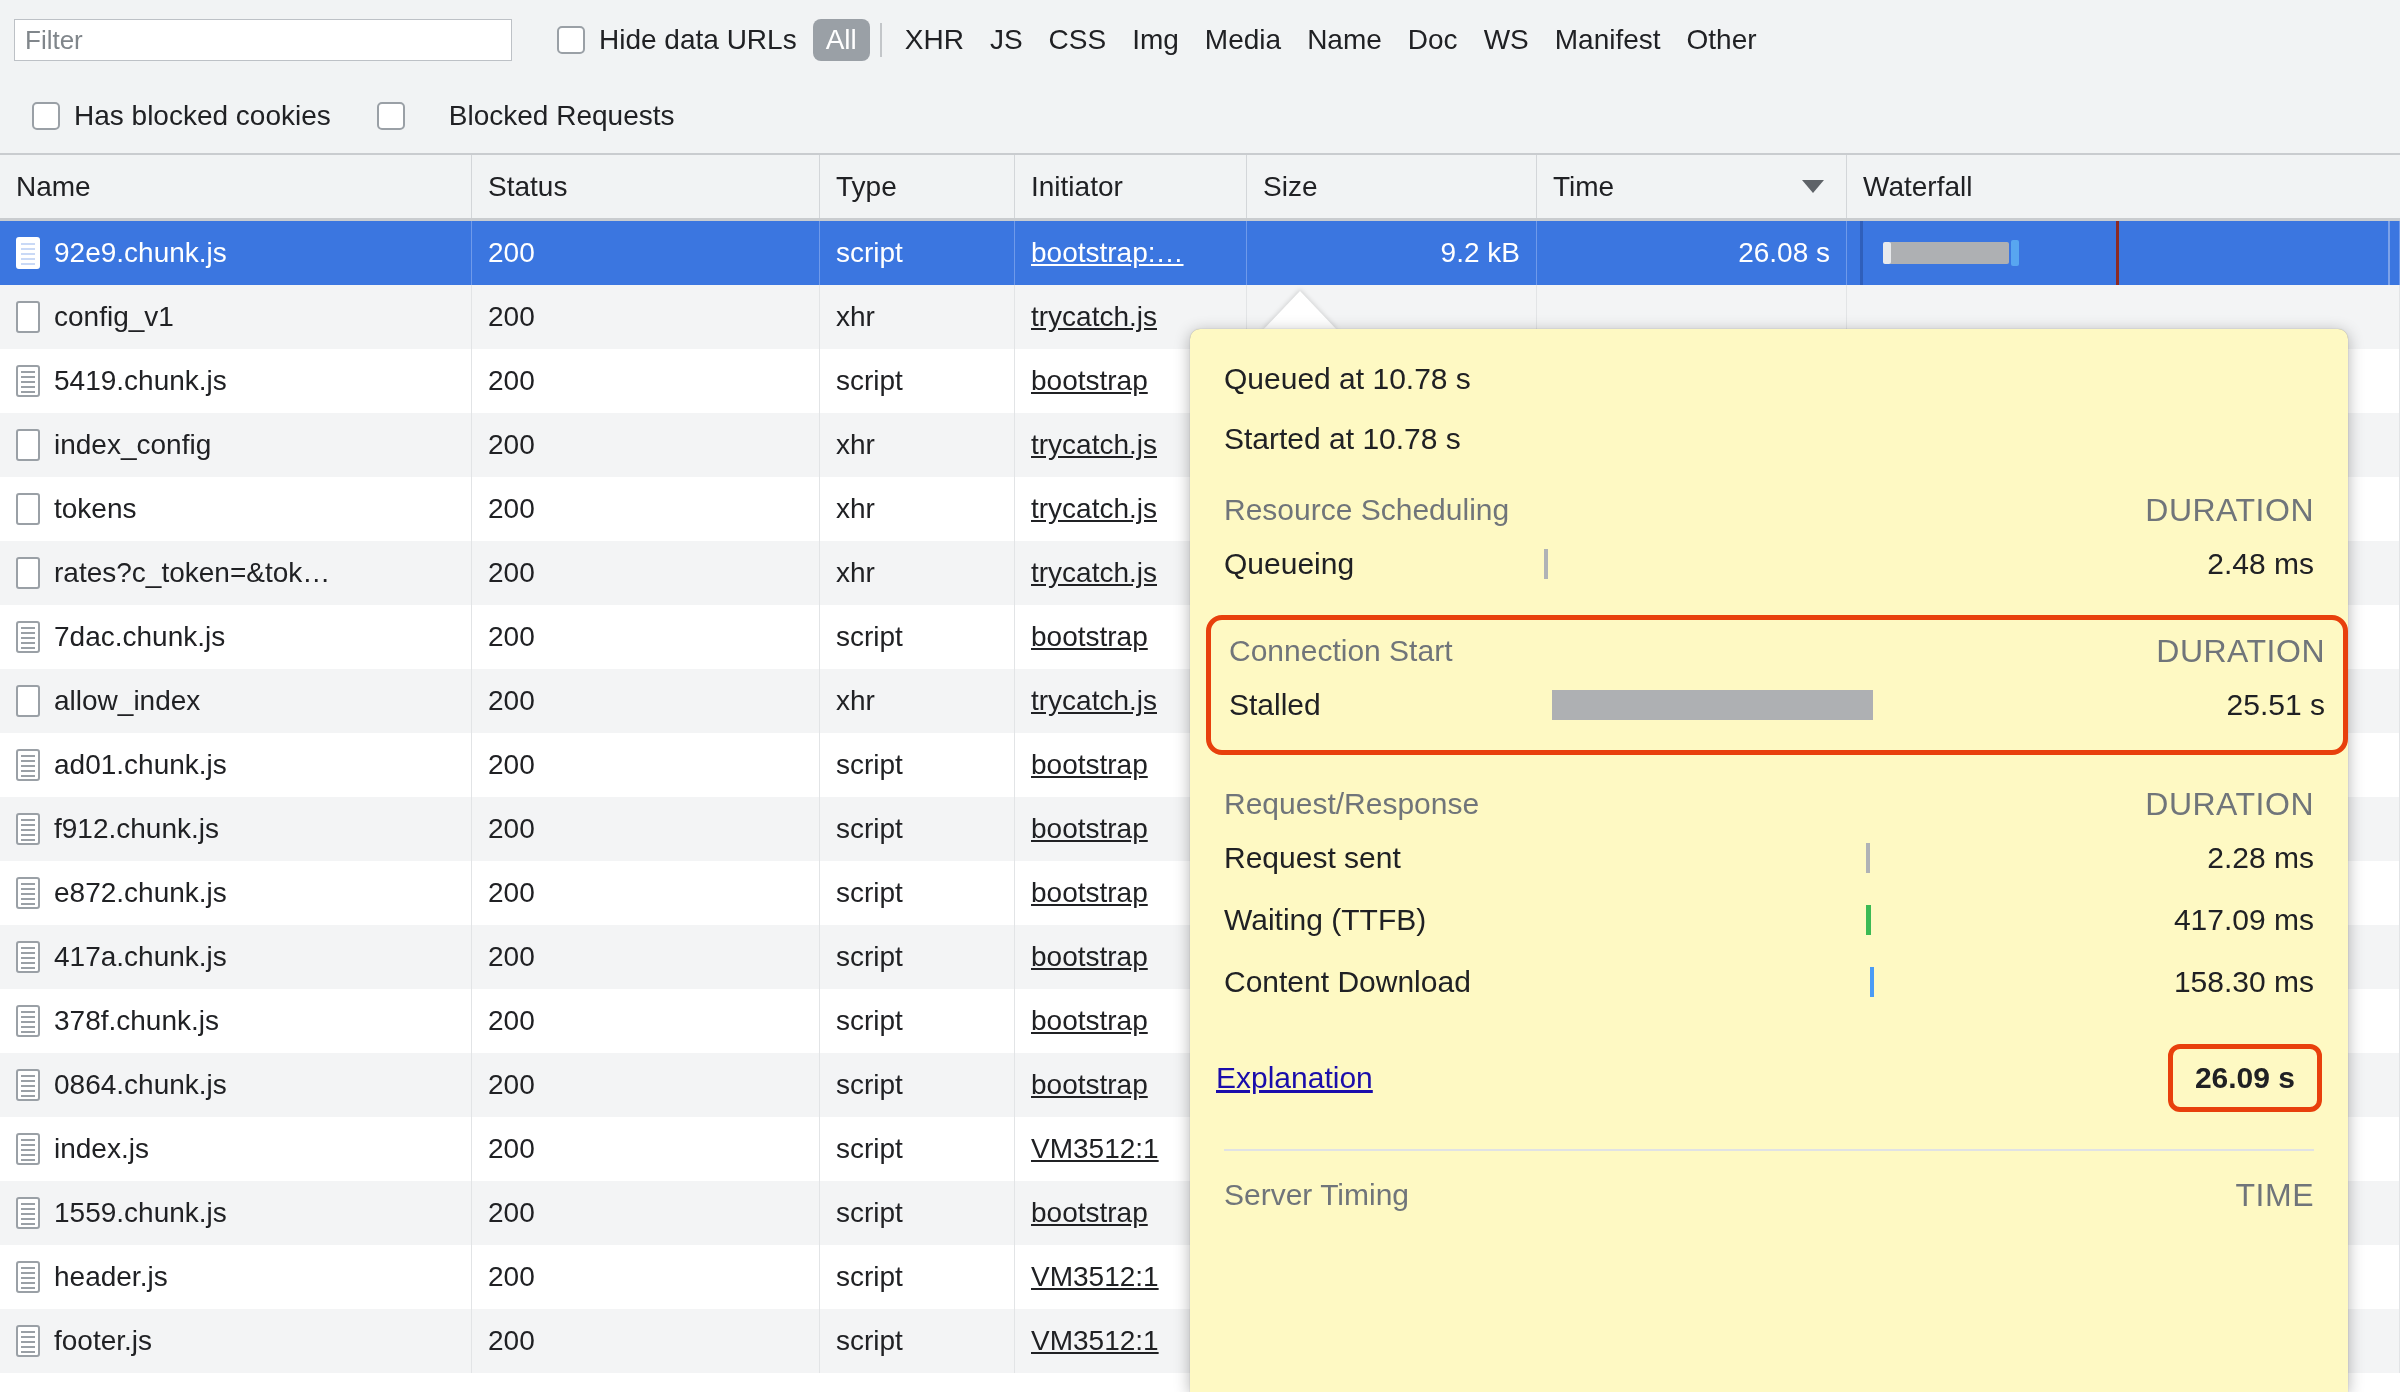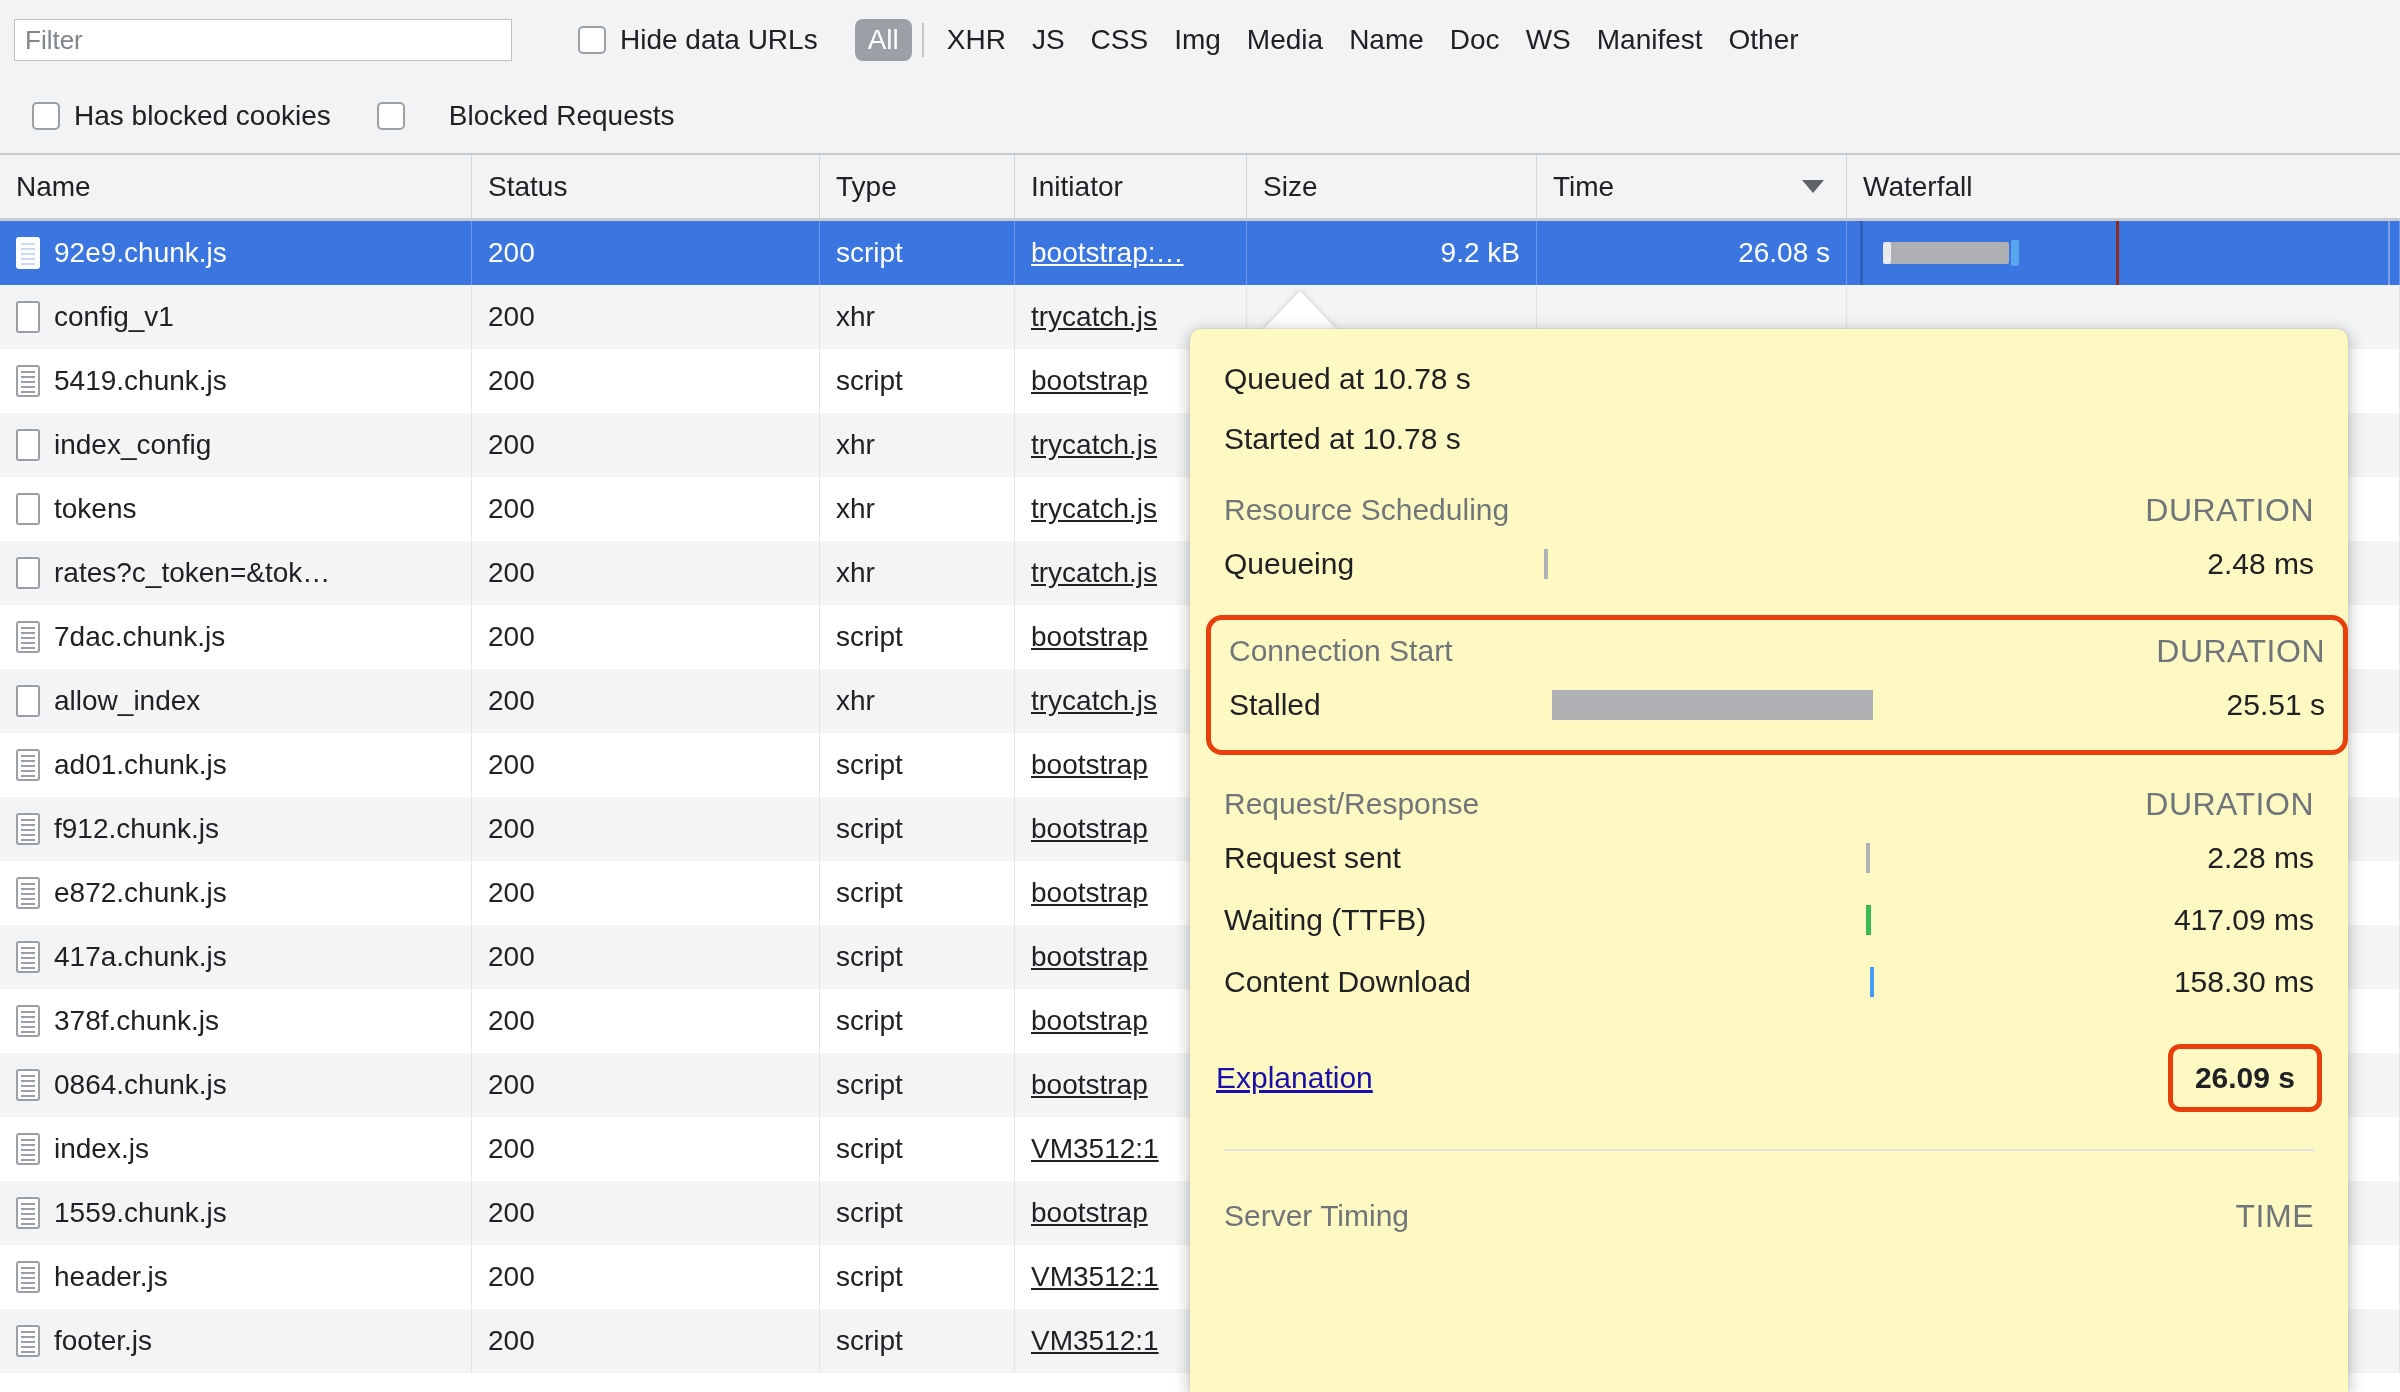--- a/index.html
+++ b/index.html
@@ -25,21 +25,20 @@
     background: #f1f3f4;
     border-bottom: 2px solid #c9cccf;
     box-sizing: border-box;
   }
   #toolbar-row1 {
     position: absolute;
     left: 0; top: 0;
     width: 2400px; height: 80px;
     display: flex;
     align-items: center;
-    gap: 21px;
   }
   #filter-input {
     margin-left: 14px;
     width: 498px;
     height: 42px;
     box-sizing: border-box;
     border: 1px solid #bdc1c6;
     background: #ffffff;
     font-family: "Liberation Sans", sans-serif;
     font-size: 26px;
@@ -356,21 +355,21 @@
     font-size: 30px;
     font-weight: bold;
     color: #202124;
   }
   #pop-divider {
     margin: 36px 34px 0 34px;
     height: 2px;
     background: #e0e2e4;
   }
   #server-timing-head {
-    margin-top: 42px;
+    margin-top: 21px;
   }
 
   
   #right-gutter {
     position: absolute;
     right: 0; top: 155px;
     width: 0px; height: 1237px;
   }
 </style>
 </head>

